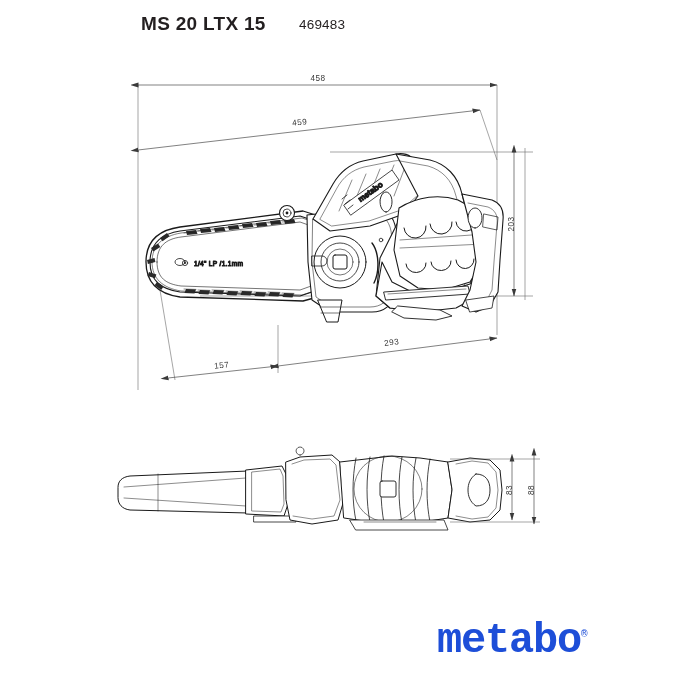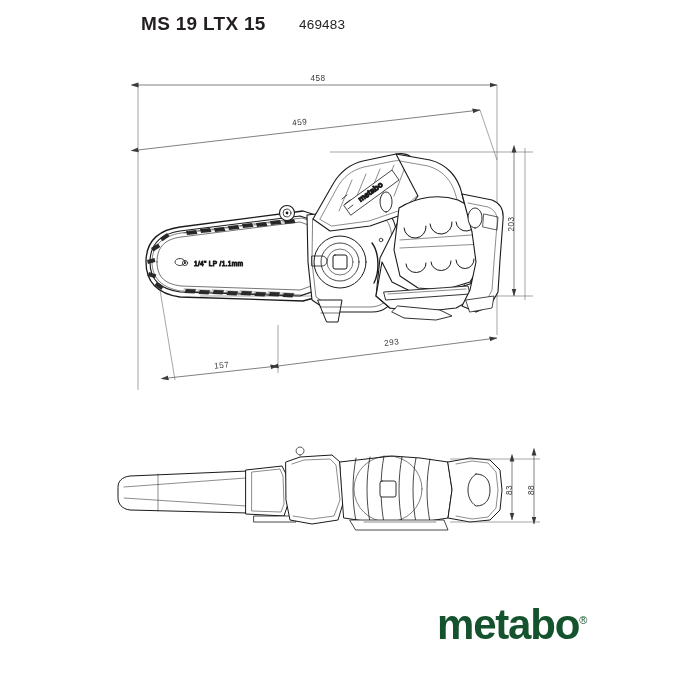--- a/index.html
+++ b/index.html
@@ -38,26 +38,26 @@
   #article-text {
     left: 299px;
     font-size: 13.5px;
     font-weight: normal;
     letter-spacing: 0.2px;
     top: 17px;
   }
   #brand-logo {
     position: absolute;
     left: 437px;
-    top: 604px;
+    top: 620px;
     font-size: 42px;
     font-weight: bold;
     letter-spacing: -1.2px;
-    color: #14532d;
-    font-family: Liberation Sans, sans-serif;
+    color: #1d4ed8;
+    font-family: Liberation Mono, monospace;
     line-height: 1;
   }
   #brand-logo .reg {
     font-size: 11px;
     vertical-align: super;
     font-weight: normal;
     letter-spacing: 0;
   }
   svg { display: block; }
   text { font-family: "Liberation Sans", sans-serif; }
@@ -70,21 +70,21 @@
     font-size: 6.6px;
     fill: #1a1a1a;
     letter-spacing: 0.3px;
   }
 </style>
 </head>
 <body>
 
 <div id="sheet">
 
-  <div class="hdr" id="title-text">MS 19 LTX 15</div>
+  <div class="hdr" id="title-text">MS 20 LTX 15</div>
   <div class="hdr" id="article-text">469483</div>
 
   <svg id="drawing-canvas" width="688" height="688" viewBox="0 0 688 688">
 
     <defs>
       <marker id="arrEnd" markerWidth="8" markerHeight="6" refX="7.5" refY="3" orient="auto" markerUnits="userSpaceOnUse">
         <path d="M0,0.6 L8,3 L0,5.4 Z" fill="#3a3a3a"></path>
       </marker>
       <marker id="arrStart" markerWidth="8" markerHeight="6" refX="0.5" refY="3" orient="auto-start-reverse" markerUnits="userSpaceOnUse">
         <path d="M0,0.6 L8,3 L0,5.4 Z" fill="#3a3a3a"></path>

